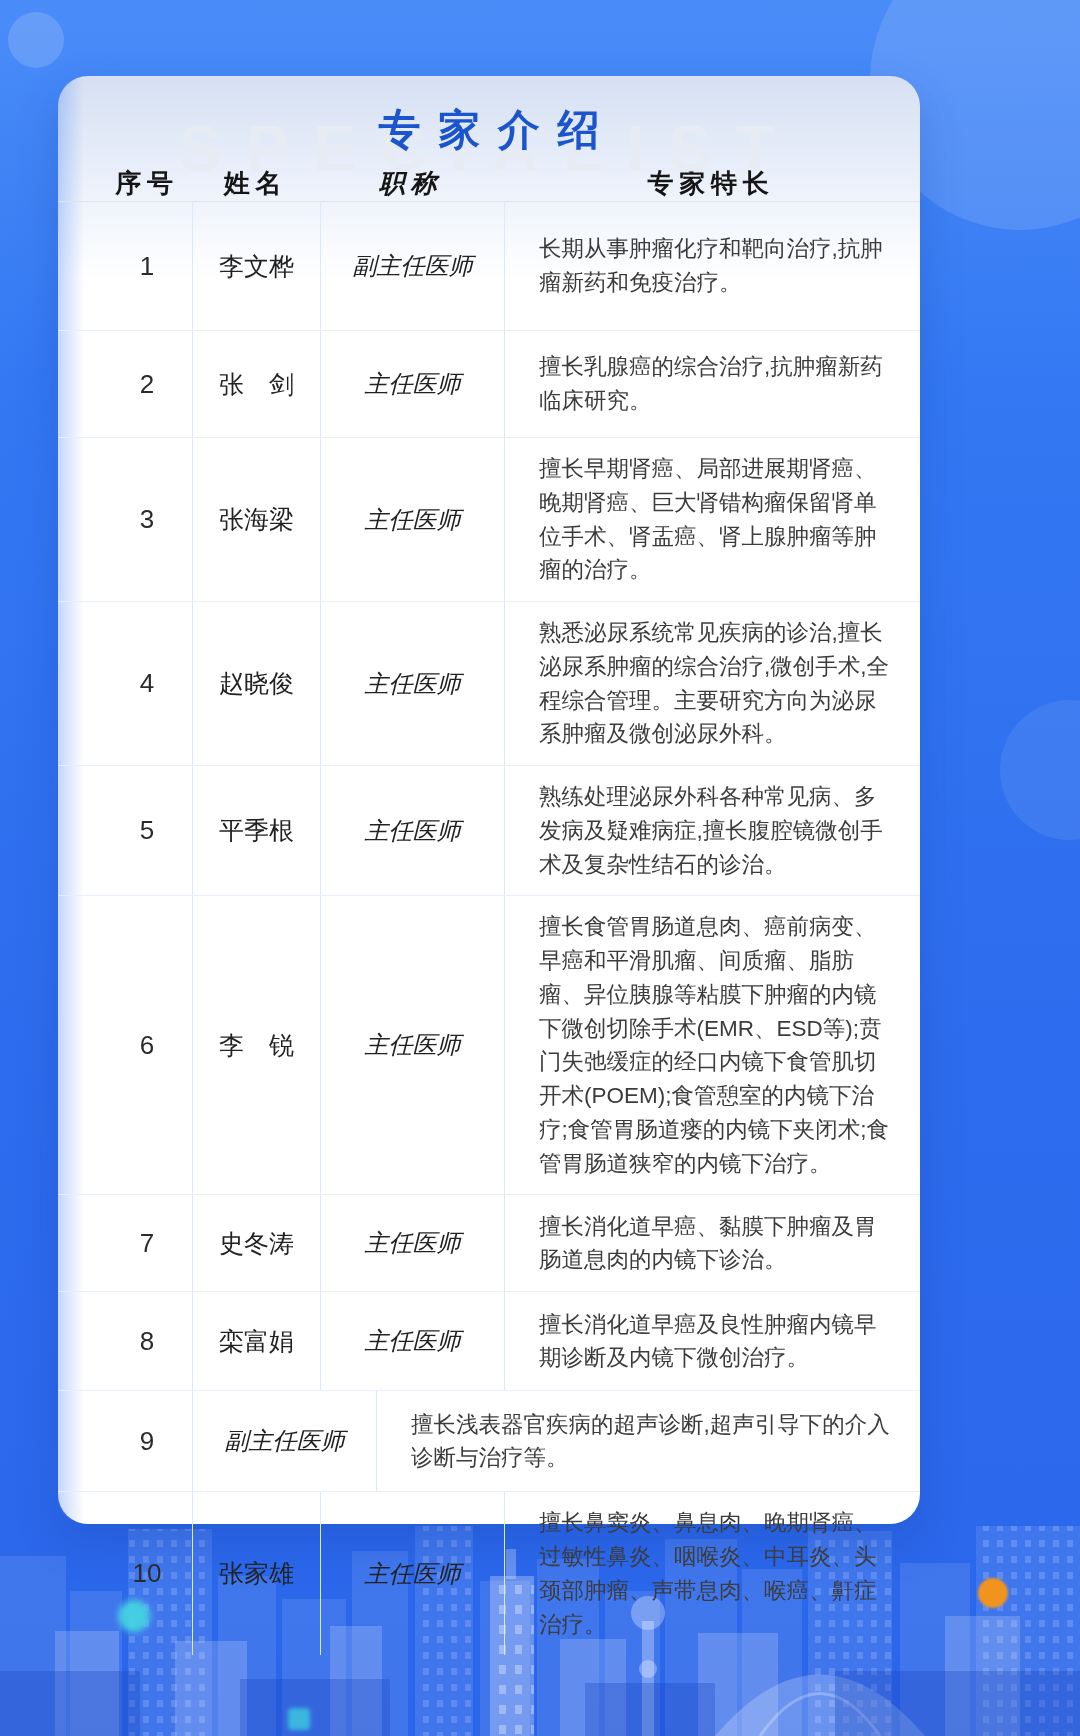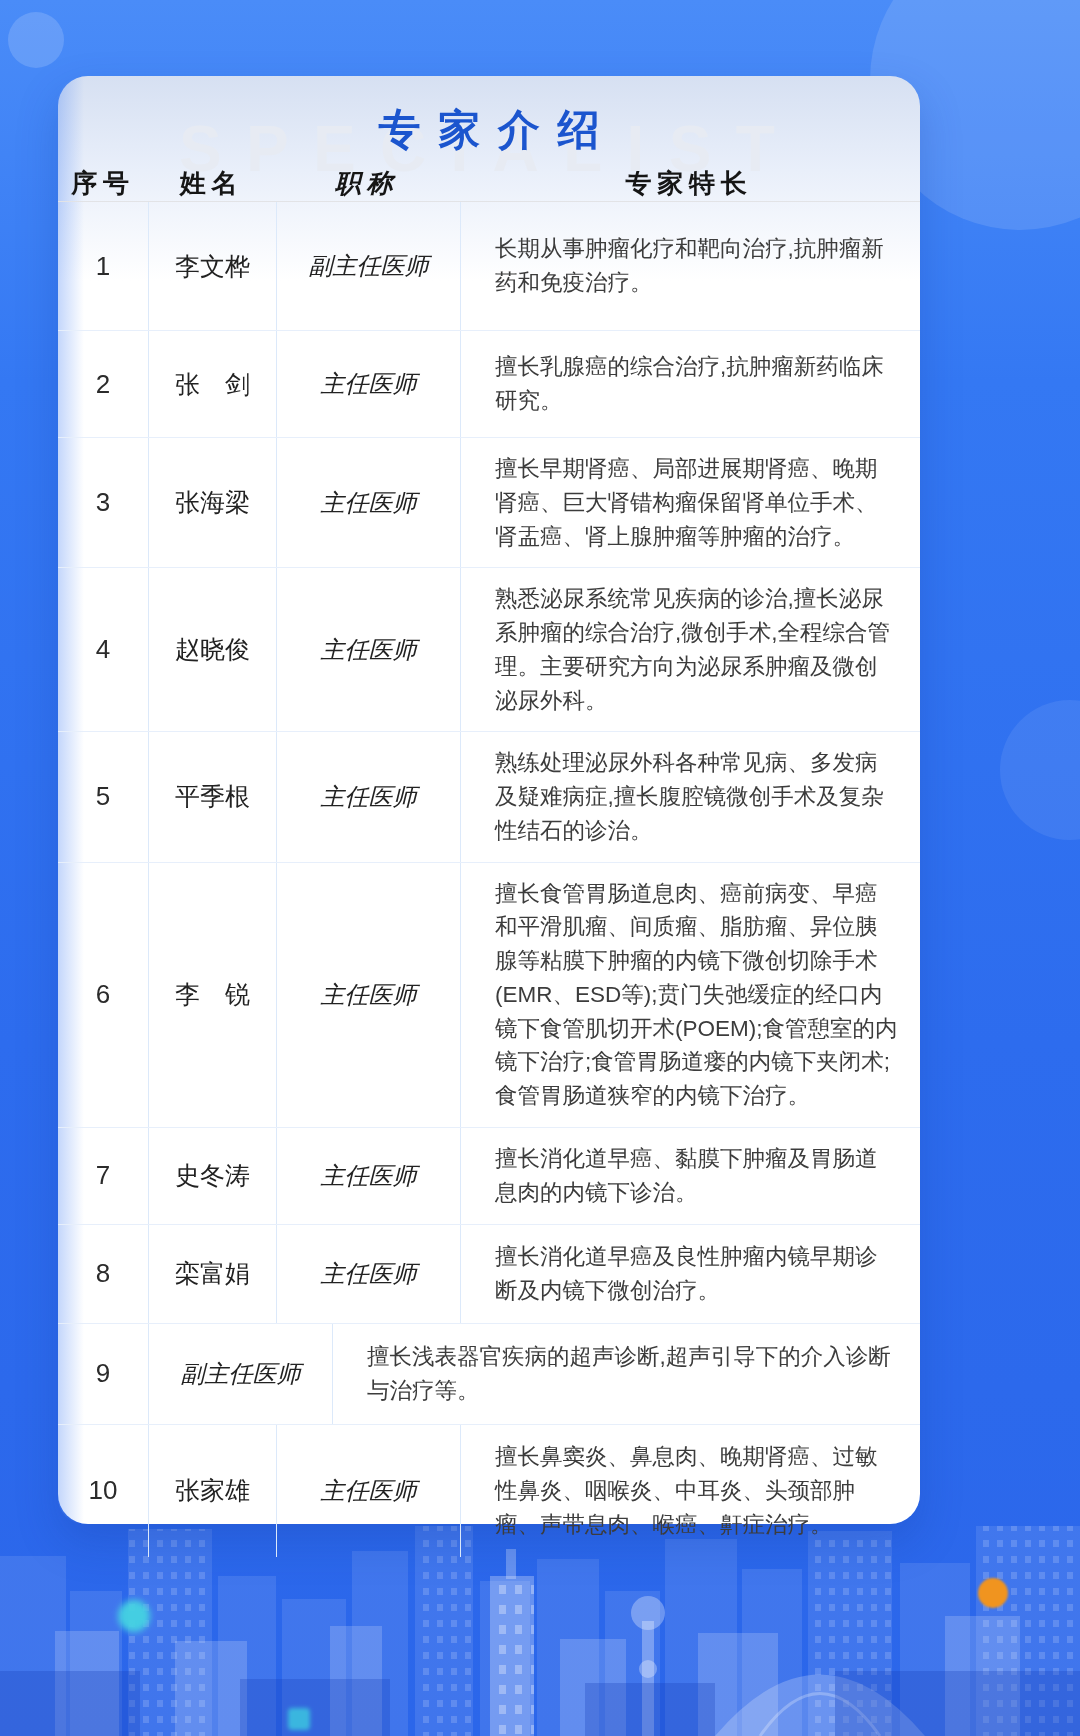--- a/index.html
+++ b/index.html
@@ -46,21 +46,21 @@
     font-size:64px;font-weight:700;letter-spacing:0.38em;color:#e7ebf3;
     user-select:none;white-space:nowrap;
   }
   .title{
     position:relative;margin:8px;
     font-size:42px;font-weight:800;color:#1b55ce;letter-spacing:0.42em;text-indent:0.42em;
   }
   
   .thead{display:flex;align-items:center;height:62px;border-bottom:1px solid #e2e3e6;}
   .th{font-size:26px;font-weight:700;color:#151515;letter-spacing:0.22em;text-align:center;}
-  .col-no{width:90px;flex:0 0 90px;}
+  .col-no{width:90px;flex:0 0 90px;padding-left:44px;}
   .col-name{width:127px;flex:0 0 127px;}
   .col-title{width:183px;flex:0 0 183px;font-style:italic;}
   .col-spec{flex:1 1 auto;min-width:0;}
   .tbody{flex:1 1 auto;display:flex;flex-direction:column;}
   .trow{display:flex;align-items:center;border-bottom:1px solid #e7effb;}
   .trow:last-child{border-bottom:none;}
   .trow:nth-child(1){min-height:128px;}
   .trow:nth-child(2){min-height:106px;}
   .trow:nth-child(3){min-height:118px;}
   .trow:nth-child(4){min-height:122px;}

